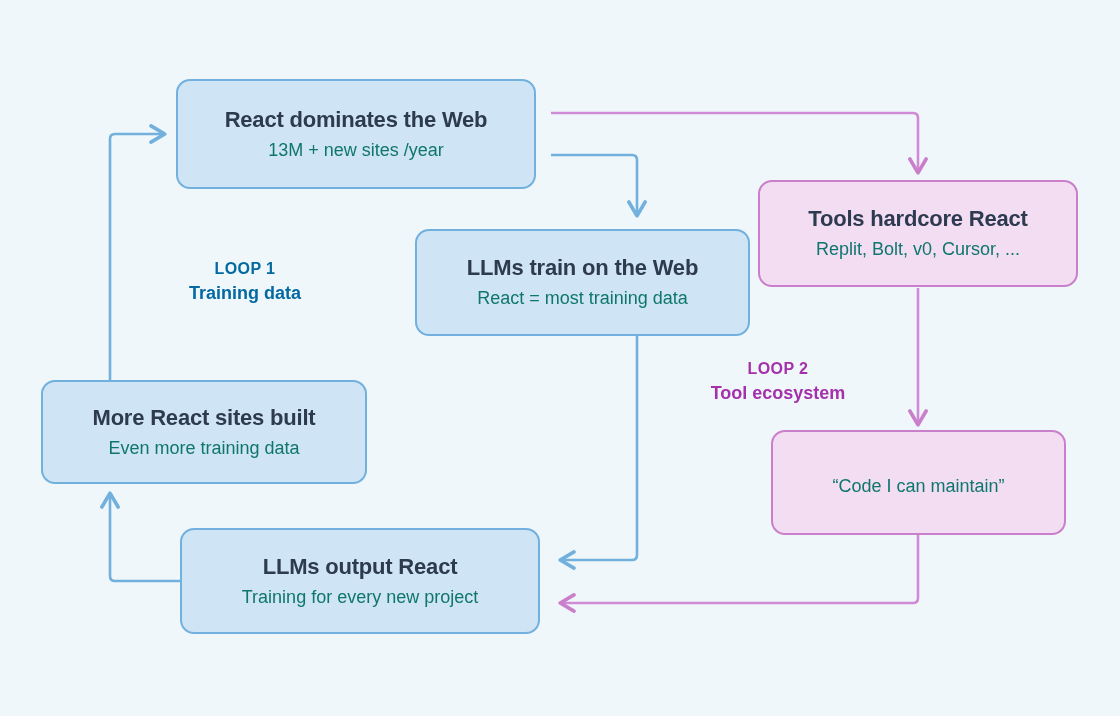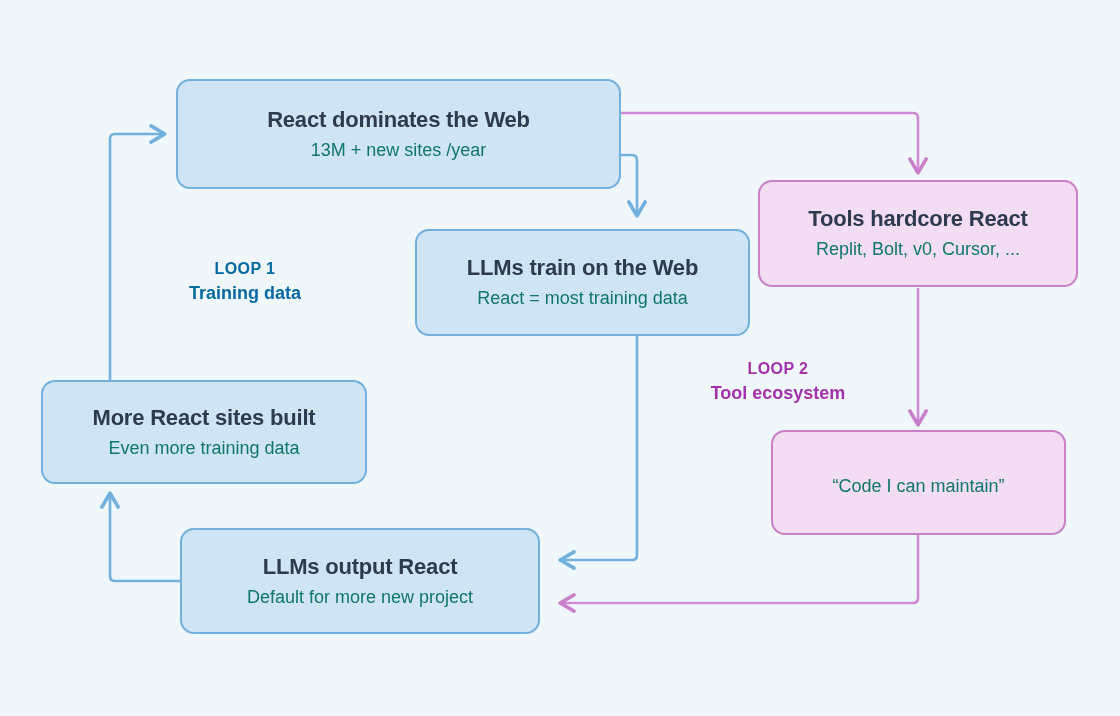--- a/index.html
+++ b/index.html
@@ -96,33 +96,33 @@
 
     <path d="M 110 380 L 110 139 Q 110 134 115 134 L 164 134" fill="none" stroke="#72b0dd" stroke-width="2.6" marker-end="url(#arrow-blue)"></path>
 
     <path d="M 551 113 L 913 113 Q 918 113 918 118 L 918 172" fill="none" stroke="#d18ad6" stroke-width="2.6" marker-end="url(#arrow-pink)"></path>
 
     <path d="M 918 288 L 918 424" fill="none" stroke="#d18ad6" stroke-width="2.6" marker-end="url(#arrow-pink)"></path>
 
     <path d="M 918 535 L 918 598 Q 918 603 913 603 L 561 603" fill="none" stroke="#d18ad6" stroke-width="2.6" marker-end="url(#arrow-pink)"></path>
   </svg>
 
-  <div class="node blue" style="left:176px; top:79px; width:445px; height:110px;">
+  <div class="node blue" style="left:176px; top:79px; width:360px; height:110px;">
     <div class="node-title">React dominates the Web</div>
     <div class="node-sub">13M + new sites /year</div>
   </div>
 
   <div class="node blue" style="left:380px; top:229px; width:335px; height:107px;margin-left:35px;">
     <div class="node-title">LLMs train on the Web</div>
     <div class="node-sub">React = most training data</div>
   </div>
 
   <div class="node blue" style="left:180px; top:528px; width:360px; height:106px;">
     <div class="node-title">LLMs output React</div>
-    <div class="node-sub">Default for more new project</div>
+    <div class="node-sub">Training for every new project</div>
   </div>
 
   <div class="node blue" style="left:41px; top:380px; width:326px; height:104px;">
     <div class="node-title">More React sites built</div>
     <div class="node-sub">Even more training data</div>
   </div>
 
   <div class="node pink" style="left:758px; top:180px; width:320px; height:107px;">
     <div class="node-title">Tools hardcore React</div>
     <div class="node-sub">Replit, Bolt, v0, Cursor, ...</div>

